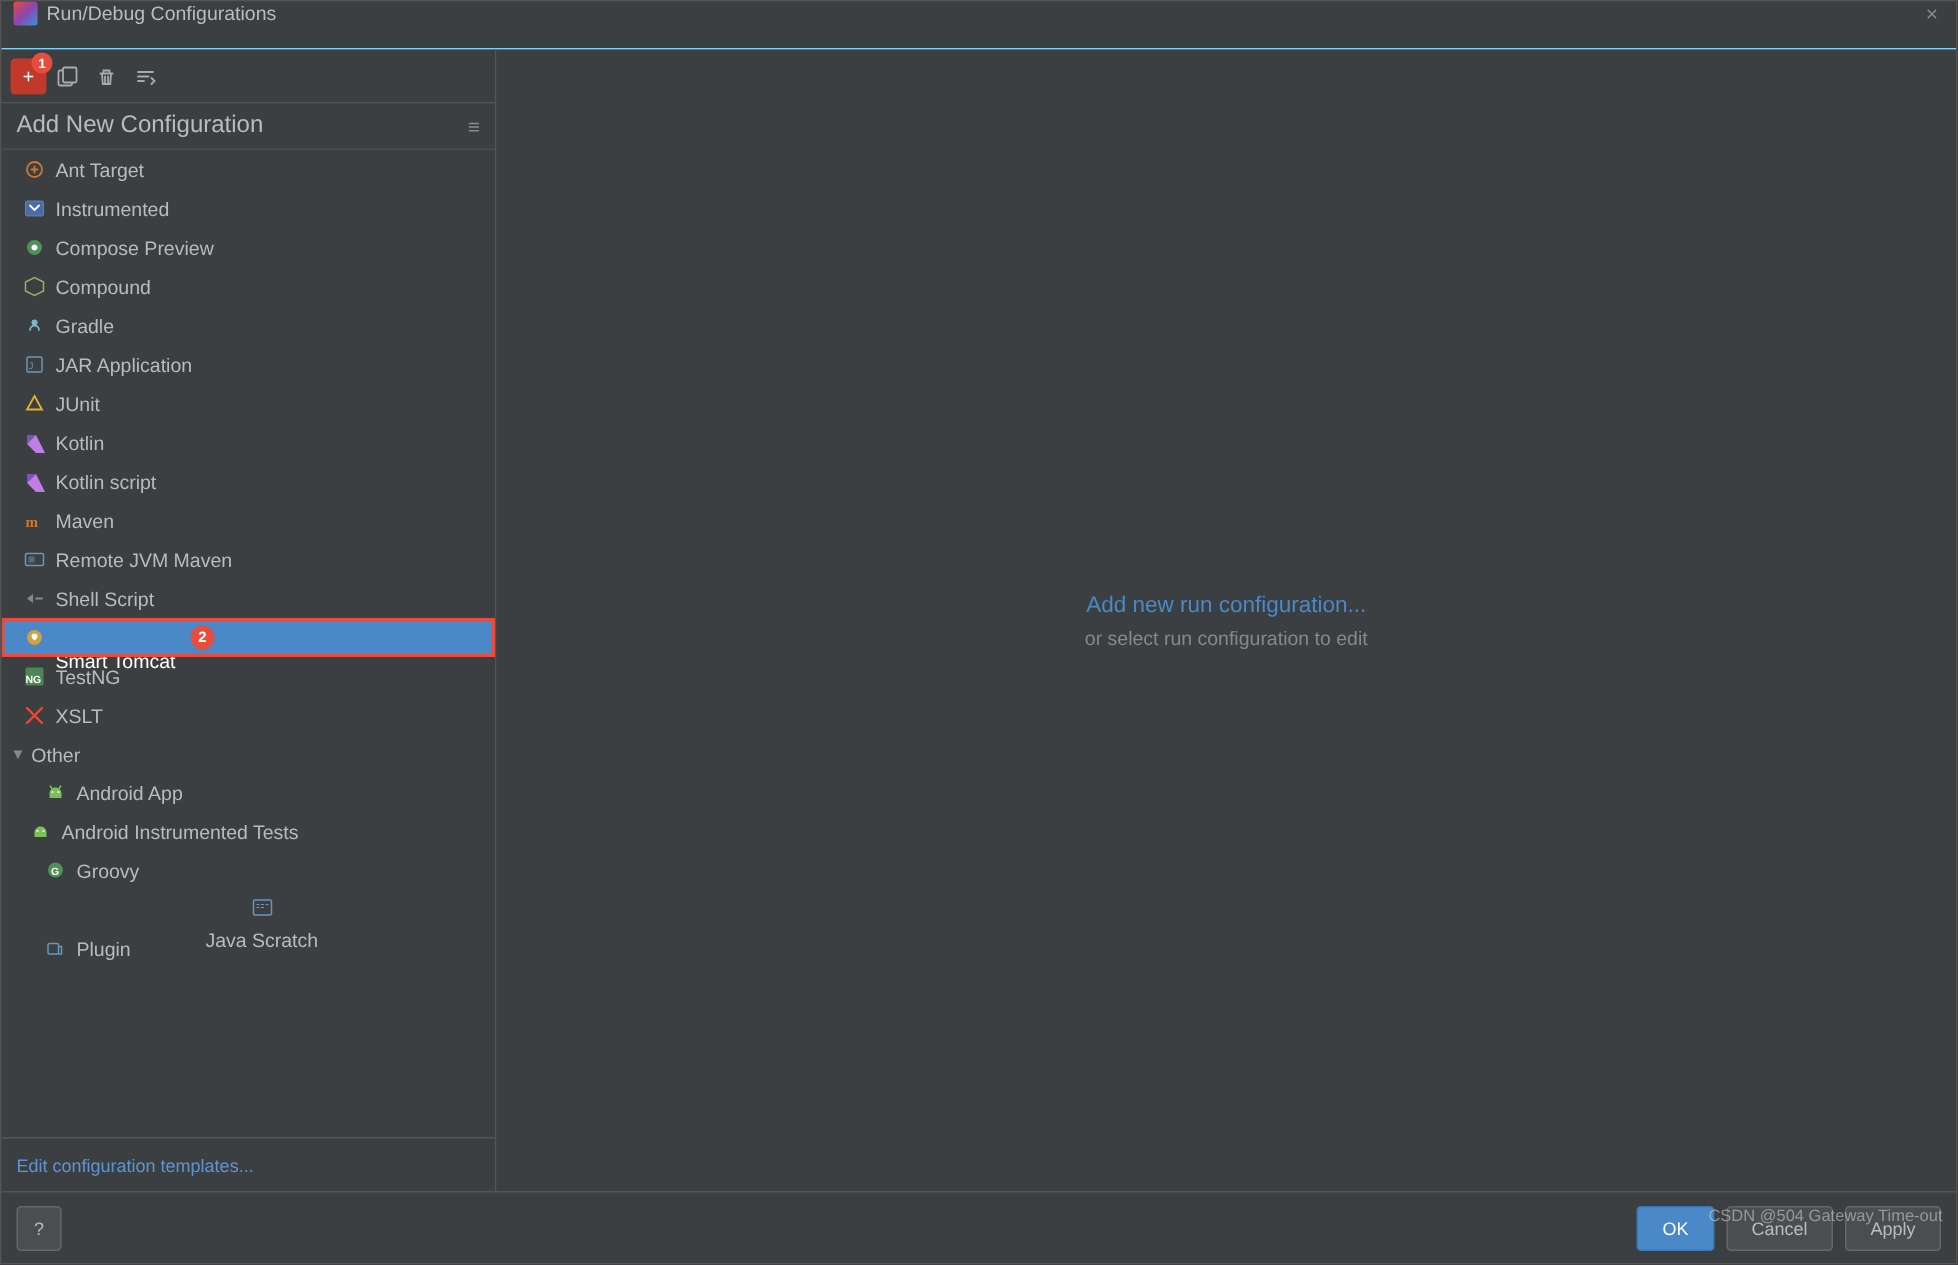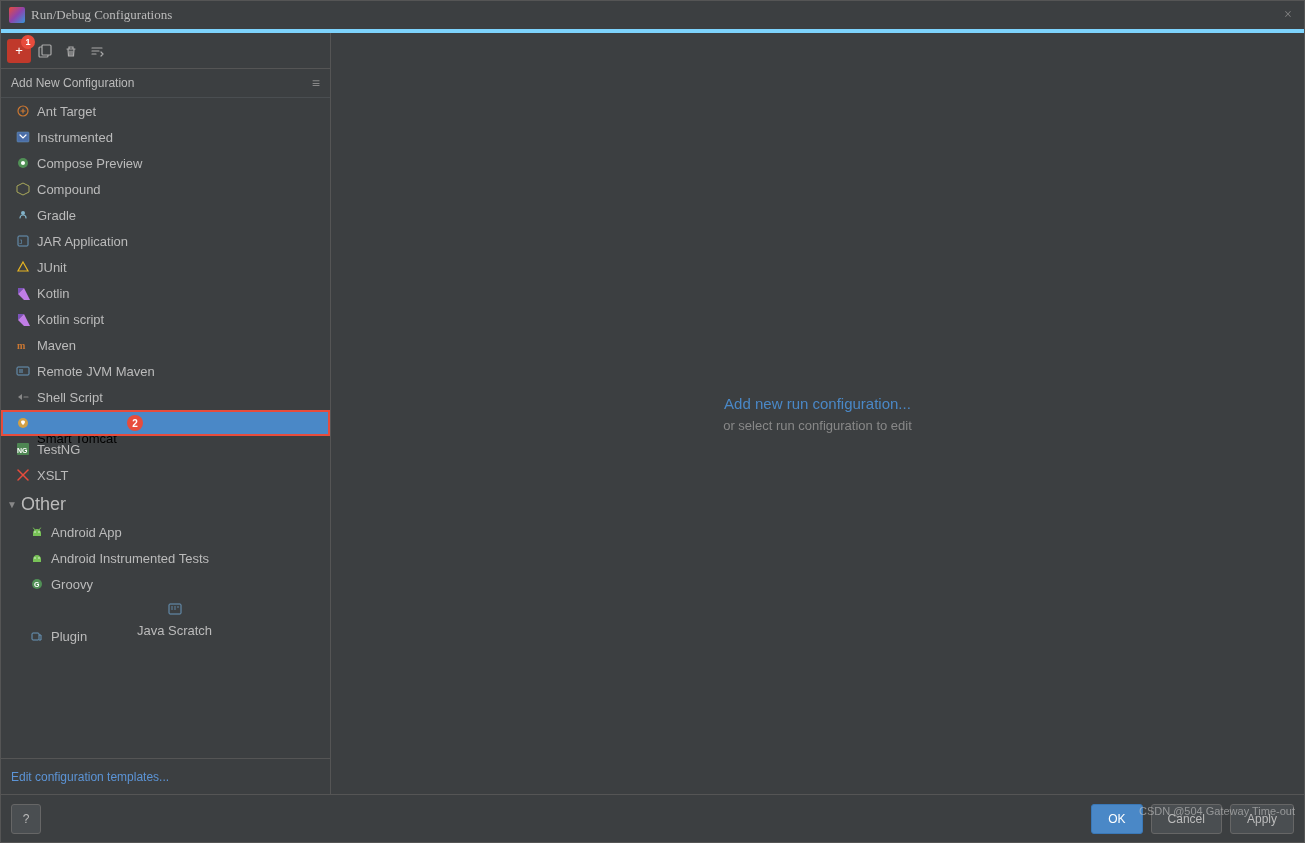--- a/index.html
+++ b/index.html
@@ -24,25 +24,23 @@
       border: 1px solid #555;
       display: flex;
       flex-direction: column;
     }
 
     
     .title-bar {
       background: #3c3f41;
       height: 32px;
       display: flex;
-      align-items: center;
       padding: 0 8px;
-      border-bottom: 4px solid #7dd3fc;
+      border-bottom: 1px solid #7dd3fc;
       flex-shrink: 0;
-      font-family: Liberation Serif, serif;
     }
     .title-bar-icon {
       width: 16px;
       height: 16px;
       margin-right: 6px;
       background: linear-gradient(135deg, #e74c3c 0%, #8e44ad 50%, #3498db 100%);
       border-radius: 2px;
       flex-shrink: 0;
     }
     .title-bar-text {
@@ -125,21 +123,21 @@
     .dropdown-header {
       display: flex;
       align-items: center;
       justify-content: space-between;
       padding: 6px 10px;
       background: #3c3f41;
       border-bottom: 1px solid #4a4e51;
     }
     .dropdown-header-text {
       color: #bbbbbb;
-      font-size: 12px;
+      font-size: 16px;
       text-align: center;
     }
     .dropdown-close-btn {
       color: #888;
       cursor: pointer;
       font-size: 14px;
     }
 
     
     .config-list {
@@ -177,21 +175,21 @@
 
     
     .section-header {
       display: flex;
       align-items: center;
       padding: 6px 10px 4px 6px;
       cursor: pointer;
       gap: 4px;
     }
     .section-header-text {
-      font-size: 18px;
+      font-size: 13px;
       color: #bbbbbb;
     }
     .section-chevron {
       font-size: 10px;
       color: #888;
     }
 
     
     .sidebar-footer {
       padding: 10px;
@@ -454,21 +452,21 @@
           <span class="item-text">Shell Script</span>
         </div>
 
         <div class="list-item selected-highlight" style="position:relative;">
           <div class="item-icon">
             <svg width="14" height="14" viewBox="0 0 14 14" xmlns="http://www.w3.org/2000/svg">
               <circle cx="7" cy="7" r="5" fill="#f5a623" opacity="0.8"></circle>
               <path d="M5 6c0-1.1.9-1.5 2-1.5s2 .4 2 1.5c0 1.5-2 3-2 3s-2-1.5-2-3z" fill="white"></path>
             </svg>
           </div>
-          <span class="item-text" style="color:#000000;margin-top:31px;">Smart Tomcat</span>
+          <span class="item-text" style="color:#ffffff;margin-top:31px;">Smart Tomcat</span>
           <div class="item-badge">2</div>
         </div>
 
         <div class="list-item">
           <div class="item-icon">
             <svg width="14" height="14" viewBox="0 0 14 14" xmlns="http://www.w3.org/2000/svg">
               <rect x="1" y="1" width="12" height="12" rx="1" fill="#56a55b" opacity="0.7"></rect>
               <text x="1" y="11" font-size="7" fill="white" font-family="sans-serif" font-weight="bold">NG</text>
             </svg>
           </div>
@@ -495,21 +493,21 @@
             <svg width="14" height="14" viewBox="0 0 14 14" xmlns="http://www.w3.org/2000/svg">
               <path d="M3 8c0-2.2 1.8-4 4-4s4 1.8 4 4v3H3V8z" fill="#78c257"></path>
               <circle cx="5" cy="7" r="0.7" fill="white"></circle>
               <circle cx="9" cy="7" r="0.7" fill="white"></circle>
               <path d="M4.5 4.5L3.5 3M9.5 4.5L10.5 3" stroke="#78c257" stroke-width="1" stroke-linecap="round"></path>
             </svg>
           </div>
           <span class="item-text">Android App</span>
         </div>
 
-        <div class="list-item" style="padding-left:28px;">
+        <div class="list-item" style="padding-left:18px;">
           <div class="item-icon">
             <svg width="14" height="14" viewBox="0 0 14 14" xmlns="http://www.w3.org/2000/svg">
               <path d="M3 8c0-2.2 1.8-4 4-4s4 1.8 4 4v3H3V8z" fill="#78c257"></path>
               <circle cx="5" cy="7" r="0.7" fill="white"></circle>
               <circle cx="9" cy="7" r="0.7" fill="white"></circle>
             </svg>
           </div>
           <span class="item-text">Android Instrumented Tests</span>
         </div>
 

